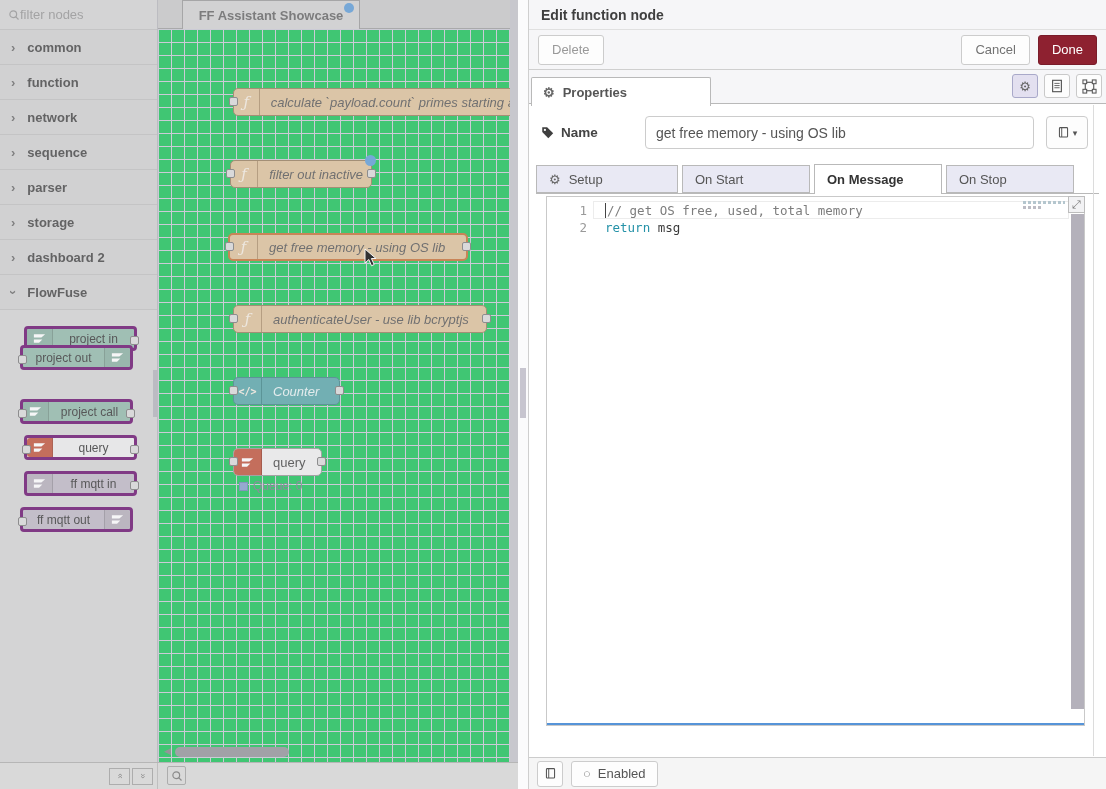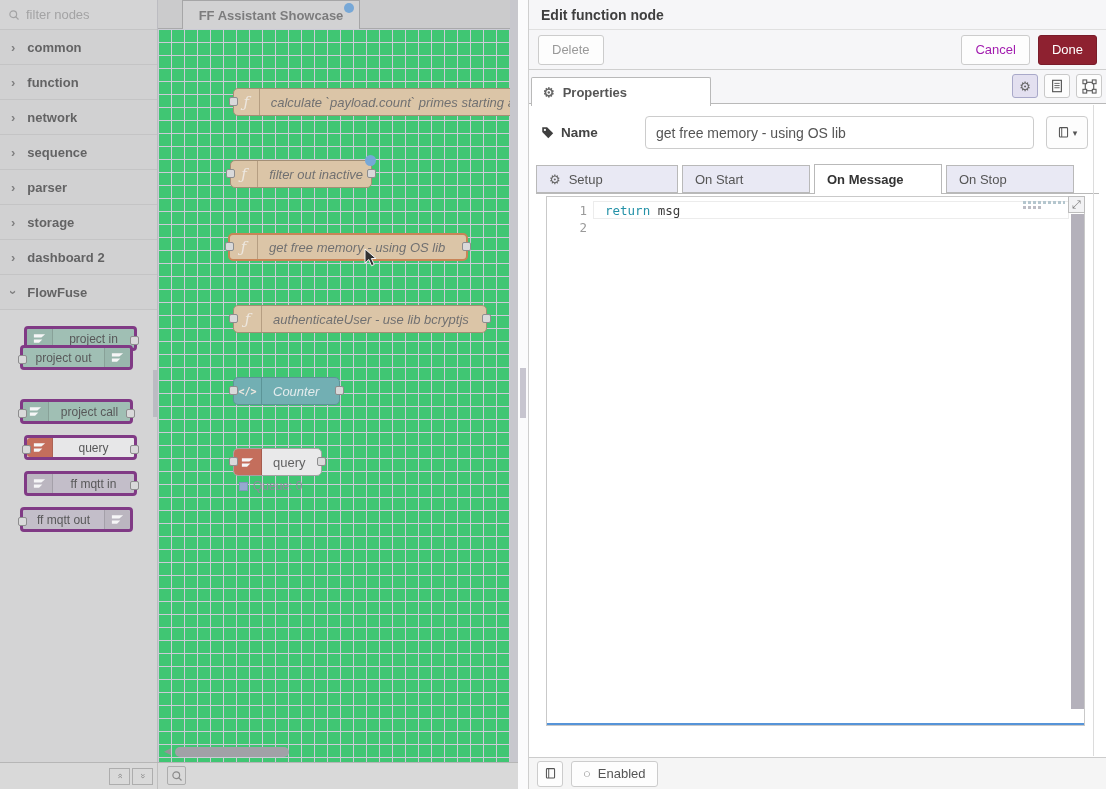--- a/index.html
+++ b/index.html
@@ -4,21 +4,21 @@
 <style>
   * { margin:0; padding:0; box-sizing:border-box; }
   html,body { width:1106px; height:789px; overflow:hidden; background:#fff;
               font-family:"Liberation Sans", sans-serif; }
   .app { position:relative; width:1106px; height:789px; }
 
   
   .palette { position:absolute; left:0; top:0; width:158px; height:762px;
              background:#d6d6d6; border-right:1px solid #b9b9bd; }
   .search-row { height:30px; border-bottom:1px solid #c2c2c2; display:flex;
-                align-items:center; padding:0 8px; gap:6px; color:#9a9a9a; }
+                align-items:center; padding:0 8px; gap:0; color:#9a9a9a; }
   .search-row svg { flex:0 0 auto; }
   .search-row input { border:none; background:transparent; outline:none; width:100%;
                       font-size:13px; color:#777; font-family:"Liberation Sans", sans-serif; }
   .search-row input::placeholder { color:#9a9a9a; }
   .category { height:35px; border-bottom:1px solid #c3c3c3; background:#d2d2d2;
               display:flex; align-items:center; padding:0 11px; gap:12px;
               font-weight:bold; font-size:13px; color:#4c4c4c; cursor:pointer; }
   .category .chev { color:#6f6f6f; font-size:13px; line-height:1; display:inline-block; }
   .chev.down { transform:rotate(90deg); }
   .pal-items { position:relative; height:240px; }
@@ -102,21 +102,21 @@
   .panel { position:absolute; left:528px; top:0; width:578px; height:789px;
            background:#f6f6f8; border-left:1px solid #cfcfcf; }
   .p-header { height:30px; border-bottom:1px solid #e0e0e0; display:flex;
               align-items:center; padding:0 12px; font-weight:bold; font-size:14px; color:#3f3f3f; }
   .p-toolbar { height:40px; border-bottom:1px solid #cfcfcf; display:flex;
                align-items:center; padding:0 9px; gap:8px; }
   .btn { height:30px; border:1px solid #ccc; border-radius:3px; background:#fdfdfd;
          font-size:13px; padding:0 13px; font-family:"Liberation Sans", sans-serif; cursor:pointer; }
   .btn-delete { color:#999; }
   .tspacer { flex:1; }
-  .btn-cancel { color:#a21caf; }
+  .btn-cancel { color:#737373; }
   .btn-done { background:#8e2130; border-color:#791c2a; color:#fff; }
   .p-tabrow { height:34px; position:relative; border-bottom:1px solid #b9b9b9; padding:6px 4px 0 2px; }
   .p-tab { position:relative; top:1px; z-index:1; width:180px; height:29px; background:#fff;
            border:1px solid #b9b9b9; border-bottom:none; border-radius:2px 2px 0 0;
            display:inline-flex; align-items:center; gap:8px; padding:0 11px;
            font-weight:bold; font-size:13px; color:#555; }
   .gearglyph { font-size:13px; color:#666; font-style:normal; }
   .ibtns { position:absolute; right:4px; bottom:5px; display:flex; gap:6px; }
   .ibtn { width:26px; height:24px; border:1px solid #c9c9c9; background:#fdfdfd;
           border-radius:3px; color:#555; display:flex; align-items:center;
@@ -452,21 +452,21 @@
             <span>On Stop</span>
           </div>
       </div>
 
       <div class="editor">
         <div class="curline"></div>
         <div class="gutter">
           <div>1</div>
           <div>2</div>
         </div>
-        <div class="codelines"><div><span class="kw">return</span><span> msg</span></div></div>
+        <div class="codelines"><div><span class="caret"></span><span class="comment">// get OS free, used, total memory</span></div><div><span class="kw">return</span><span> msg</span></div></div>
         <div class="minimap">
             <div class="mm1"></div>
             <div class="mm2"></div>
           </div>
         <span class="expand-btn">⤢</span>
         <div class="vstrip"></div>
         <div class="blueline"></div>
       </div>
       <div class="p-scrollline"></div>
     </div>

